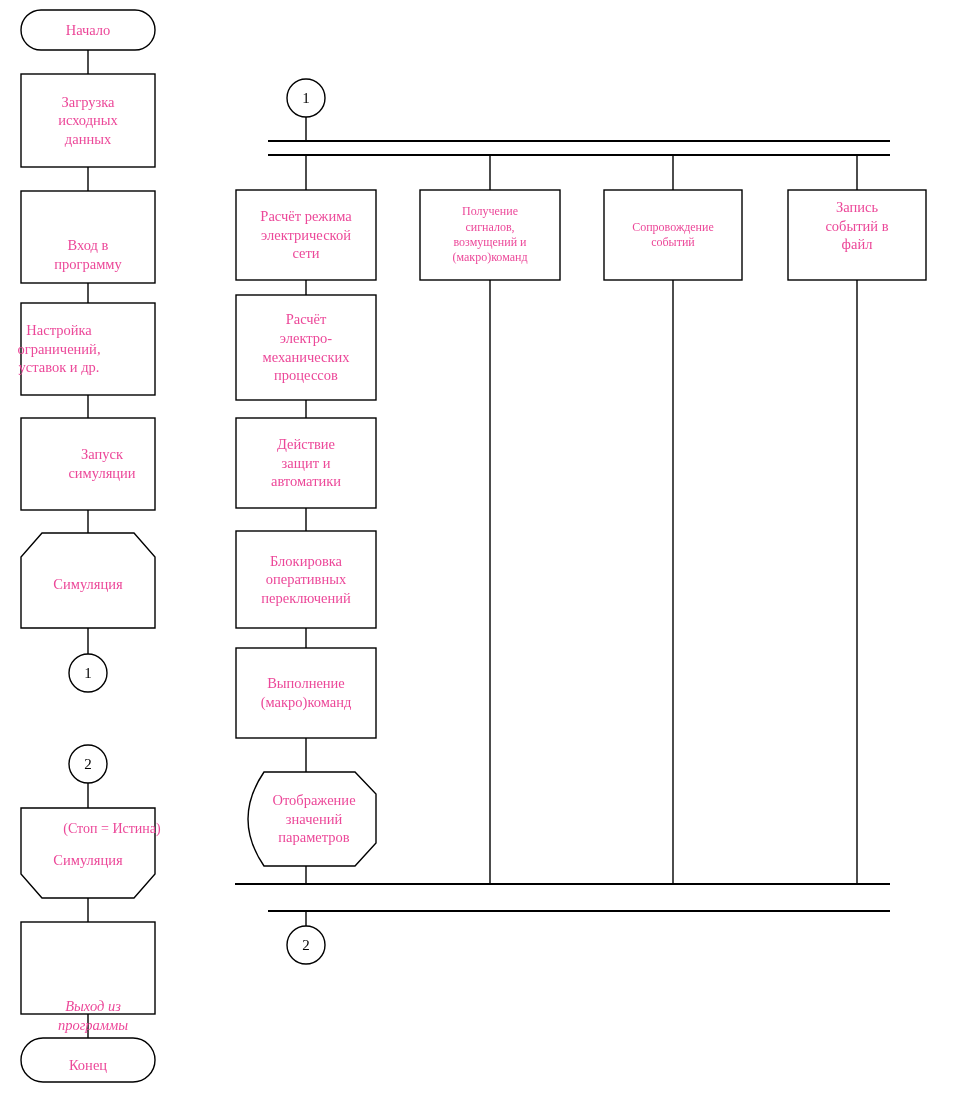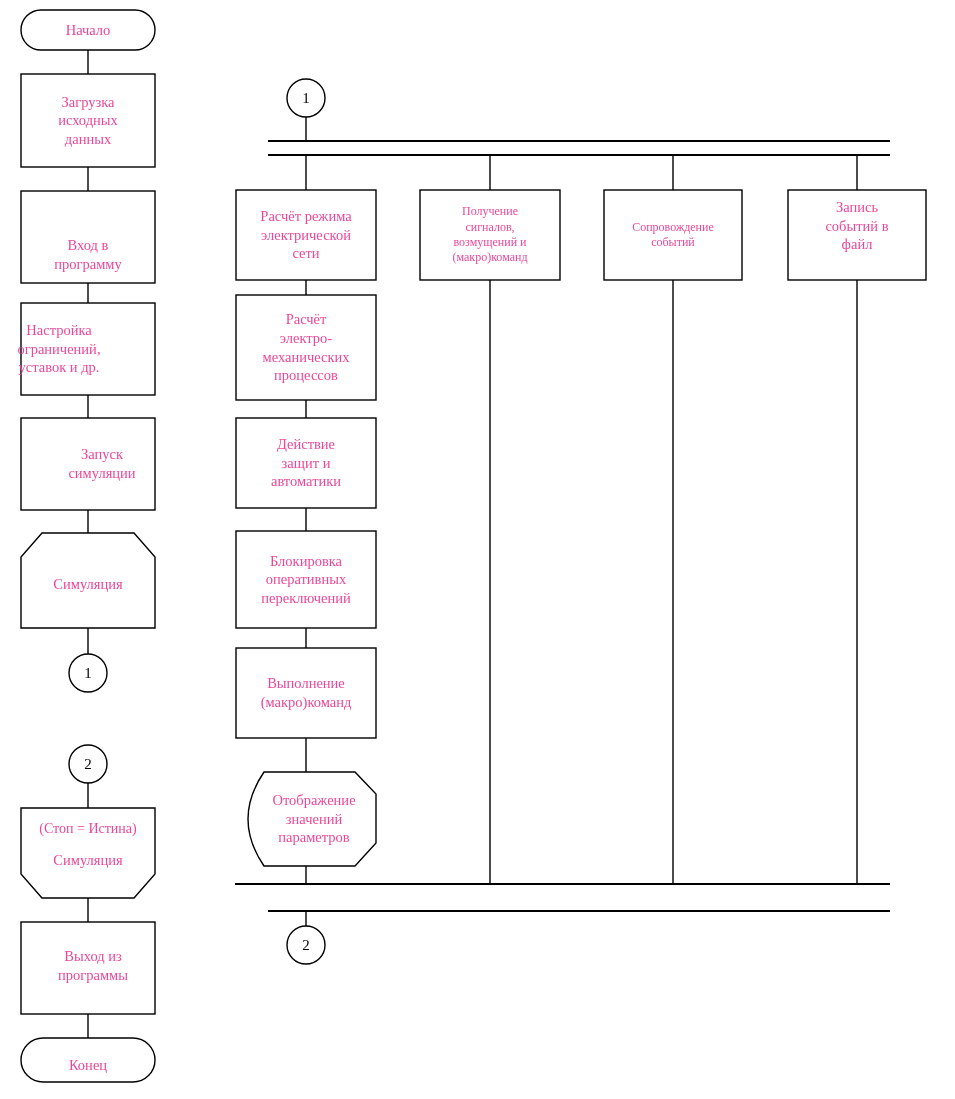--- a/index.html
+++ b/index.html
@@ -164,24 +164,24 @@
 
   <div class="lbl" style="left:21px; top:418px; width:134px; height:92px;margin-left:14px;">Запуск
 симуляции</div>
 
   <div class="lbl" style="left:21px; top:541px; width:134px; height:87px;">Симуляция</div>
 
   <div class="conn-lbl" style="left:69px; top:654px; width:38px; height:38px;">1</div>
 
   <div class="conn-lbl" style="left:69px; top:745px; width:38px; height:38px;">2</div>
 
-  <div class="lbl" style="left:21px; top:818px; width:134px; height:22px; font-size:14px;">(Стоп = Истина)</div>
+  <div class="lbl" style="left:21px; top:818px; width:134px; height:22px; font-size:14px;padding-left:24px;">(Стоп = Истина)</div>
   <div class="lbl" style="left:21px; top:848px; width:134px; height:24px;">Симуляция</div>
 
-  <div class="lbl" style="left:21px; top:920px; width:144px; height:92px;">Выход из
+  <div class="lbl" style="left:21px; top:970px; width:144px; height:92px;font-style:italic;">Выход из
 программы</div>
 
   <div class="lbl" style="left:21px; top:1038px; width:134px; height:54px;">Конец</div>
 
   <div class="conn-lbl" style="left:287px; top:79px; width:38px; height:38px;">1</div>
 
   <div class="conn-lbl" style="left:287px; top:926px; width:38px; height:38px;">2</div>
 
   <div class="lbl" style="left:236px; top:190px; width:140px; height:90px;">Расчёт режима
 электрической

